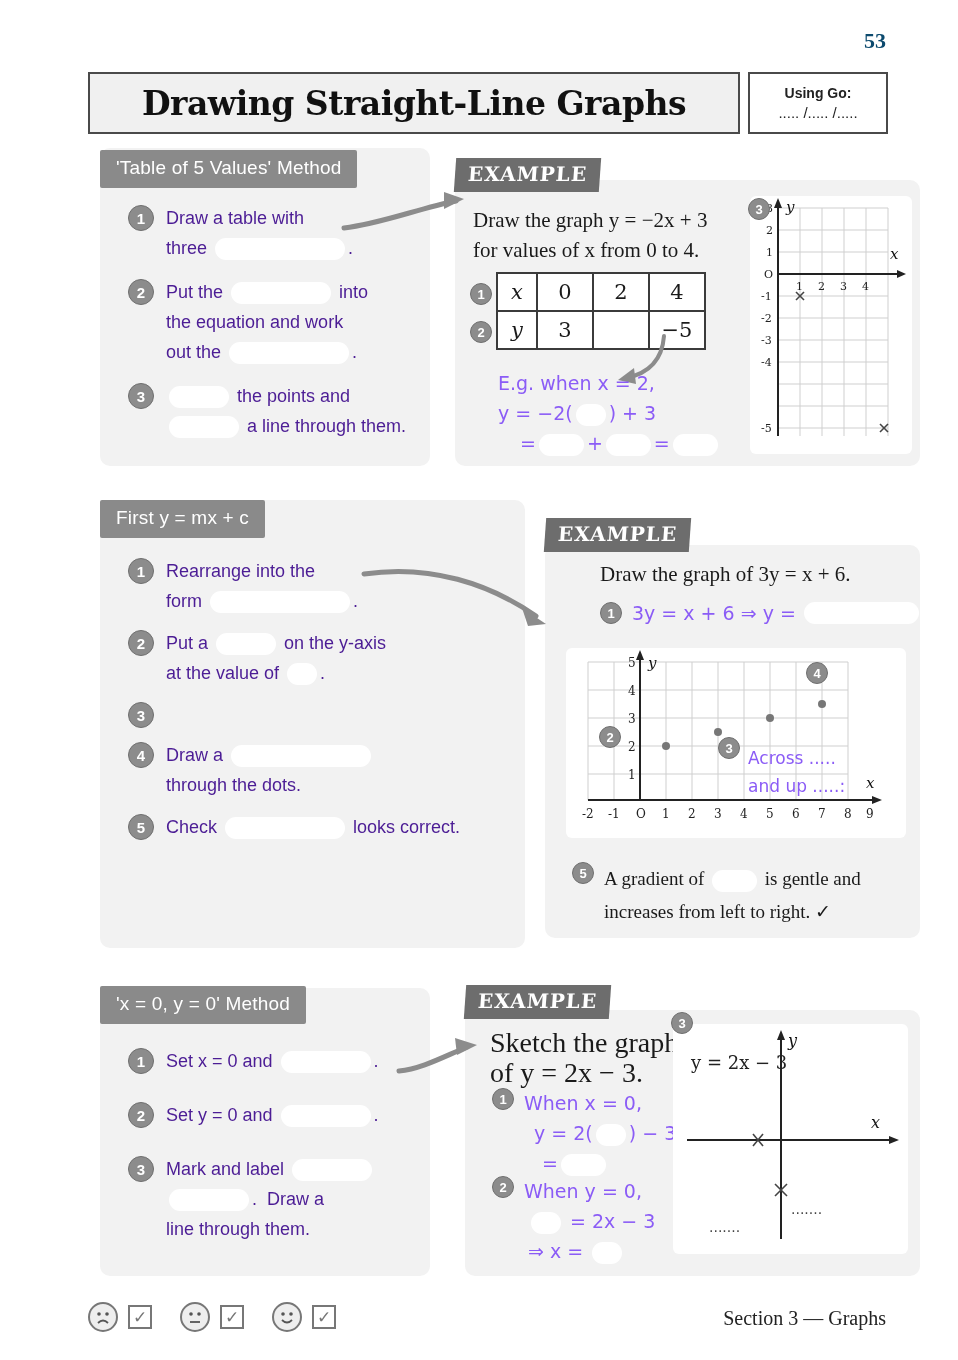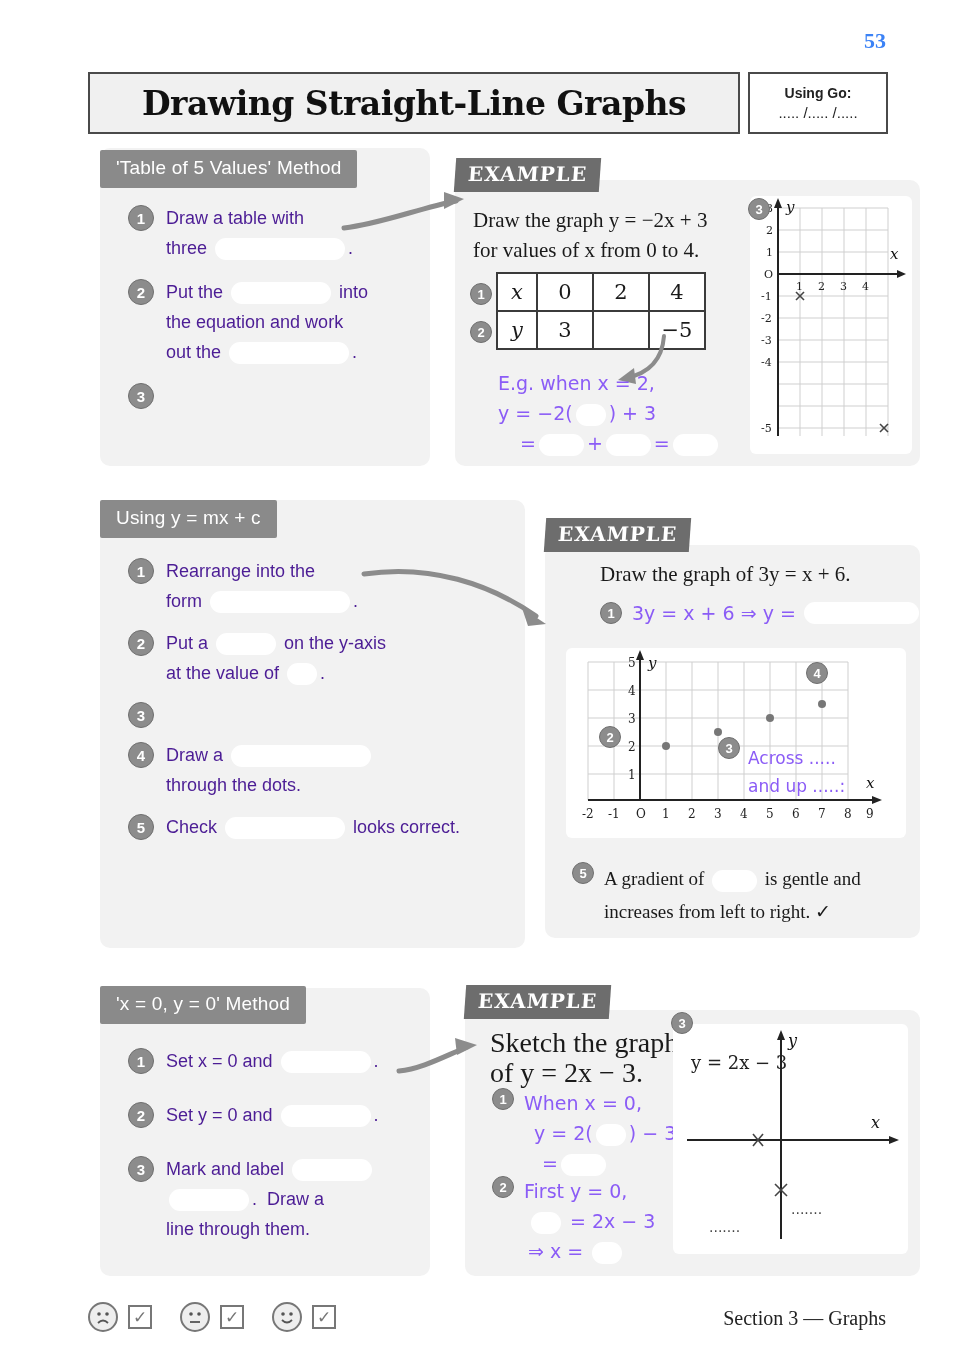--- a/index.html
+++ b/index.html
@@ -10,21 +10,21 @@
     font-family: "Liberation Sans", sans-serif;
     color: #1a1a1a;
     position: relative;
     overflow: hidden;
   }
   .page { position: relative; width: 958px; height: 1360px; padding: 0; }
 
   
   .page-number {
     position: absolute; top: 28px; right: 72px;
-    font-size: 22px; font-weight: bold; color: #3b82f6;
+    font-size: 22px; font-weight: bold; color: #0c4a6e;
     font-family: "Liberation Serif", serif;
   }
 
   
   .title-row {
     position: absolute; top: 72px; left: 88px; width: 800px; height: 62px;
     display: flex; align-items: stretch;
   }
   .title-box {
     flex: 1 1 auto;
@@ -192,20 +192,24 @@
     <div class="step" style="margin-top:14px;">
       <span class="circ">2</span>
       <span class="step-body">
         Put the <span class="blank b100"></span> into<br>
         the equation and work<br>
         out the <span class="blank b120"></span>.
       </span>
     </div>
     <div class="step" style="margin-top:14px;">
       <span class="circ">3</span>
+      <span class="step-body">
+        <span class="blank b60"></span> the points and<br>
+        <span class="blank b70"></span> a line through them.
+      </span>
     </div>
   </div>
 
   <svg class="arrow" style="left:340px; top:190px;" width="130" height="45" viewBox="0 0 130 45">
     <path d="M4 38 C 40 34, 80 18, 116 11" stroke="#8c8c8c" stroke-width="5" fill="none" stroke-linecap="round"></path>
     <path d="M104 2 L124 9 L104 19 Z" fill="#8c8c8c"></path>
   </svg>
 
   <div style="position:absolute; left:473px; top:205px; width:300px;" class="mathtext">
     <div style="font-size:21px; line-height:30px;">Draw the graph y = −2x + 3</div>
@@ -297,21 +301,21 @@
       <text x="140" y="63" font-family="DejaVu Serif, serif" font-style="italic" font-size="15" fill="#111">x</text>
       <text x="36" y="16" font-family="DejaVu Serif, serif" font-style="italic" font-size="15" fill="#111">y</text>
     </svg>
   </div>
   <span class="circ sm" style="position:absolute; left:748px; top:198px;">3</span>
 
   <div class="panel" style="left:100px; top:500px; width:425px; height:448px;"></div>
   <div class="panel" style="left:545px; top:545px; width:375px; height:393px;"></div>
 
   <div style="position:absolute; left:100px; top:500px;">
-    <span class="sec-tag">Using y = mx + c</span>
+    <span class="sec-tag">First y = mx + c</span>
   </div>
   <div style="position:absolute; left:545px; top:518px;">
     <span class="example-tag">EXAMPLE</span>
   </div>
 
   <div class="steps" style="left:128px; top:556px; width:400px;">
     <div class="step">
       <span class="circ">1</span>
       <span class="step-body">
         Rearrange into the<br>form <span class="blank b140"></span>.
@@ -479,21 +483,21 @@
     <span class="hand" style="font-size:19px; line-height:30px; margin-left:10px;">
       <span>When x = 0,</span><br>
       <span style="padding-left:10px; display:inline-block;">y = 2(<span class="blank b30"></span>) − 3</span><br>
       <span style="padding-left:18px; display:inline-block;">=<span class="blank b45"></span></span>
     </span>
   </div>
 
   <div style="position:absolute; left:492px; top:1176px; display:flex; align-items:flex-start;">
     <span class="circ sm">2</span>
     <span class="hand" style="font-size:19px; line-height:30px; margin-left:10px;">
-      <span>First y = 0,</span><br>
+      <span>When y = 0,</span><br>
       <span style="padding-left:4px; display:inline-block;"><span class="blank b30"></span> = 2x − 3</span><br>
       <span style="padding-left:4px; display:inline-block;">⇒ x = <span class="blank b30"></span></span>
     </span>
   </div>
 
   <div class="graphbox" style="left:673px; top:1024px; width:235px; height:230px;">
     <svg width="235" height="230" viewBox="0 0 235 230">
       <line x1="14" y1="116" x2="220" y2="116" stroke="#222" stroke-width="2"></line>
       <line x1="108" y1="215" x2="108" y2="12" stroke="#222" stroke-width="2"></line>
       <path d="M108 6 L104 16 L112 16 Z" fill="#222"></path>

